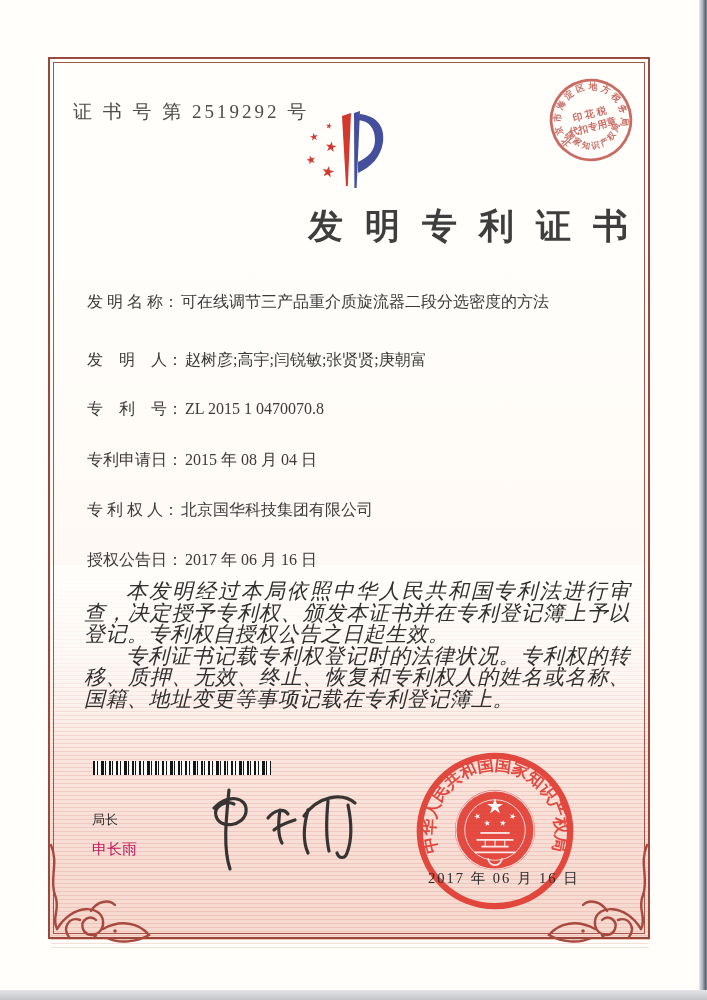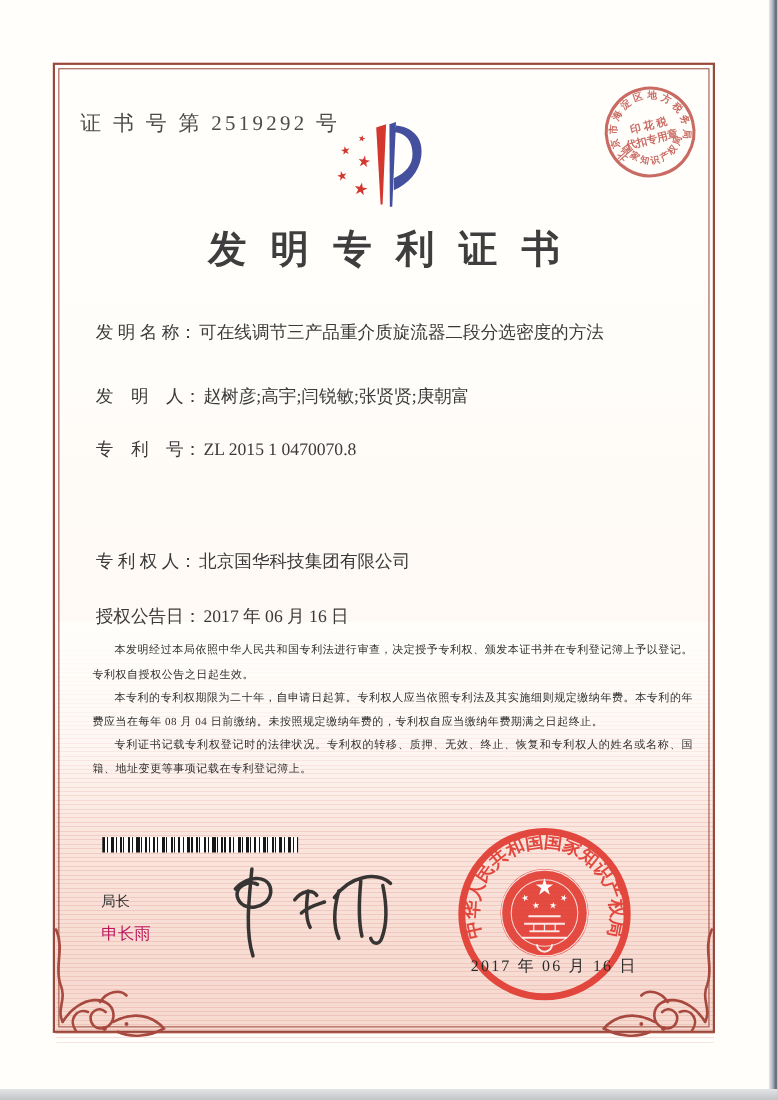--- a/index.html
+++ b/index.html
@@ -30,30 +30,30 @@
 
   
   .frame-outer { position:absolute; left:48px; top:57px; right:49px; bottom:51px;
     border:2px solid #99483c; }
   .frame-inner { position:absolute; left:53px; top:62px; right:54px; bottom:56px;
     border:1px solid #a2564a; }
 
   .cert-no { position:absolute; left:73px; top:99px; font-size:19px; letter-spacing:3px;
     color:#4b4b4b; }
 
-  .title { position:absolute; left:48px; right:49px; top:203px; text-align:center;
+  .title { position:absolute; left:48px; right:49px; top:203px; text-align:right;
     font-size:35px; font-weight:600; color:#3e3e3e; letter-spacing:22px; text-indent:22px; margin:0; }
 
   .field-row { position:absolute; left:87px; right:60px; font-size:16px; color:#3a3a3a; }
   .field-label { display:inline-block; min-width:86px; }
   .field-value { margin-left:2px; }
 
   .paras { position:absolute; left:84px; top:581px; width:546px; }
-  .paras p { margin:0; font-size:10px; line-height:21.5px; text-indent:2em; color:#2f2f2f;
-    text-align:justify; letter-spacing:0.5px; }
+  .paras p { margin:0; font-size:21px; line-height:21.5px; text-indent:2em; color:#2f2f2f;
+    text-align:justify; letter-spacing:0.5px;font-style:italic; }
 
   .barcode { position:absolute; left:93px; top:761px; width:178px; height:14px;
     background:repeating-linear-gradient(90deg,
       #151515 0 2px,#fdfdfd 2px 4px,#151515 4px 5px,#fdfdfd 5px 8px,
       #151515 8px 11px,#fdfdfd 11px 12px,#151515 12px 13px,#fdfdfd 13px 16px,
       #151515 16px 18px,#fdfdfd 18px 19px,#151515 19px 20px,#fdfdfd 20px 23px); }
 
   .director-label { position:absolute; left:92px; top:811px; font-size:13px; color:#2e2e2e;
     font-family:"Liberation Sans","DejaVu Sans",sans-serif;text-align:center; }
   .director-name  { position:absolute; left:92px; top:840px; font-size:15px; color:#be185d;
@@ -149,30 +149,32 @@
 
   <div class="field-row" style="top:292px">
     <span class="field-label">发 明 名 称：</span><span class="field-value">可在线调节三产品重介质旋流器二段分选密度的方法</span>
   </div>
   <div class="field-row" style="top:350px">
     <span class="field-label">发　明　人：</span><span class="field-value">赵树彦;高宇;闫锐敏;张贤贤;庚朝富</span>
   </div>
   <div class="field-row" style="top:399px">
     <span class="field-label">专　利　号：</span><span class="field-value">ZL 2015 1 0470070.8</span>
   </div>
+  <div class="field-row" style="top:450px">
+    <span class="field-label">专利申请日：</span><span class="field-value">2015 年 08 月 04 日</span>
+  </div>
   <div class="field-row" style="top:500px">
     <span class="field-label">专 利 权 人：</span><span class="field-value">北京国华科技集团有限公司</span>
   </div>
   <div class="field-row" style="top:550px">
     <span class="field-label">授权公告日：</span><span class="field-value">2017 年 06 月 16 日</span>
   </div>
 
   <div class="paras">
     <p>本发明经过本局依照中华人民共和国专利法进行审查，决定授予专利权、颁发本证书并在专利登记簿上予以登记。专利权自授权公告之日起生效。</p>
-    <p>本专利的专利权期限为二十年，自申请日起算。专利权人应当依照专利法及其实施细则规定缴纳年费。本专利的年费应当在每年 08 月 04 日前缴纳。未按照规定缴纳年费的，专利权自应当缴纳年费期满之日起终止。</p>
     <p>专利证书记载专利权登记时的法律状况。专利权的转移、质押、无效、终止、恢复和专利权人的姓名或名称、国籍、地址变更等事项记载在专利登记簿上。</p>
   </div>
 
   <div class="barcode"></div>
 
   <div class="director-label">局长</div>
   <div class="director-name">申长雨</div>
 
   <svg class="signature-svg" width="170" height="95" viewBox="0 0 170 95" fill="none" stroke="#232323" stroke-width="3.2" stroke-linecap="round" opacity="0.9">
     <path d="M18,28 C30,14 52,16 50,32 C48,46 24,50 20,36 C17,26 30,20 38,24"></path>

